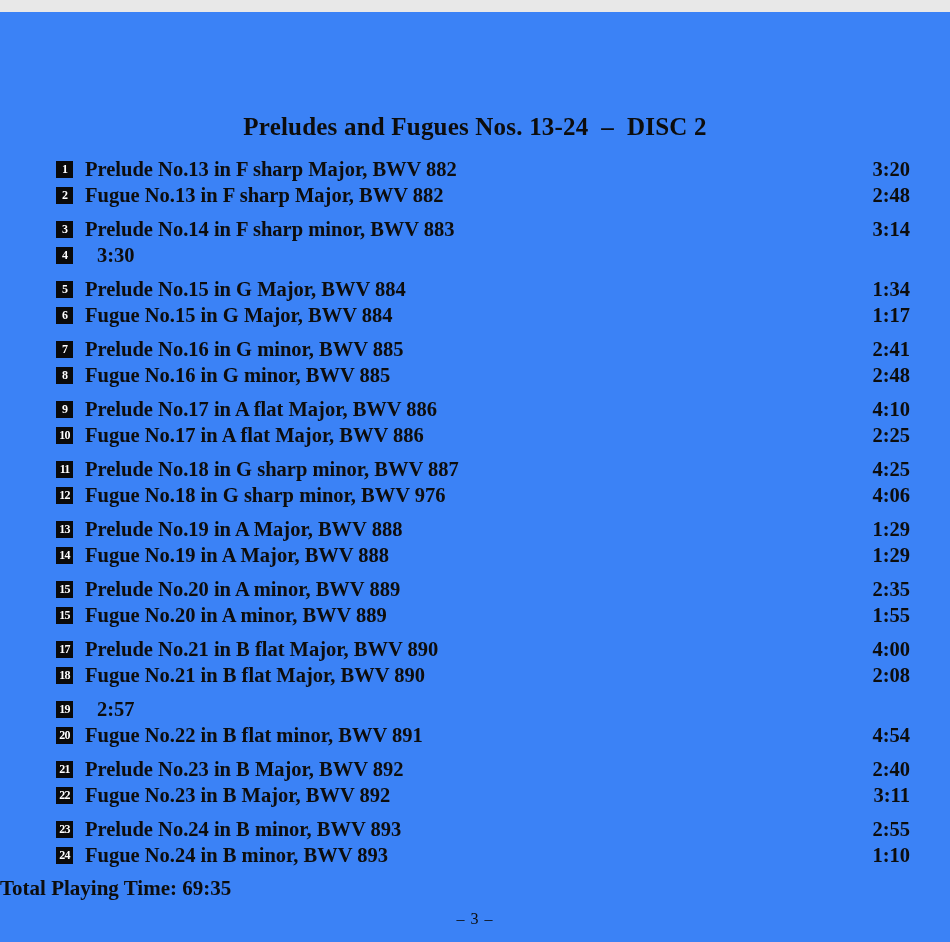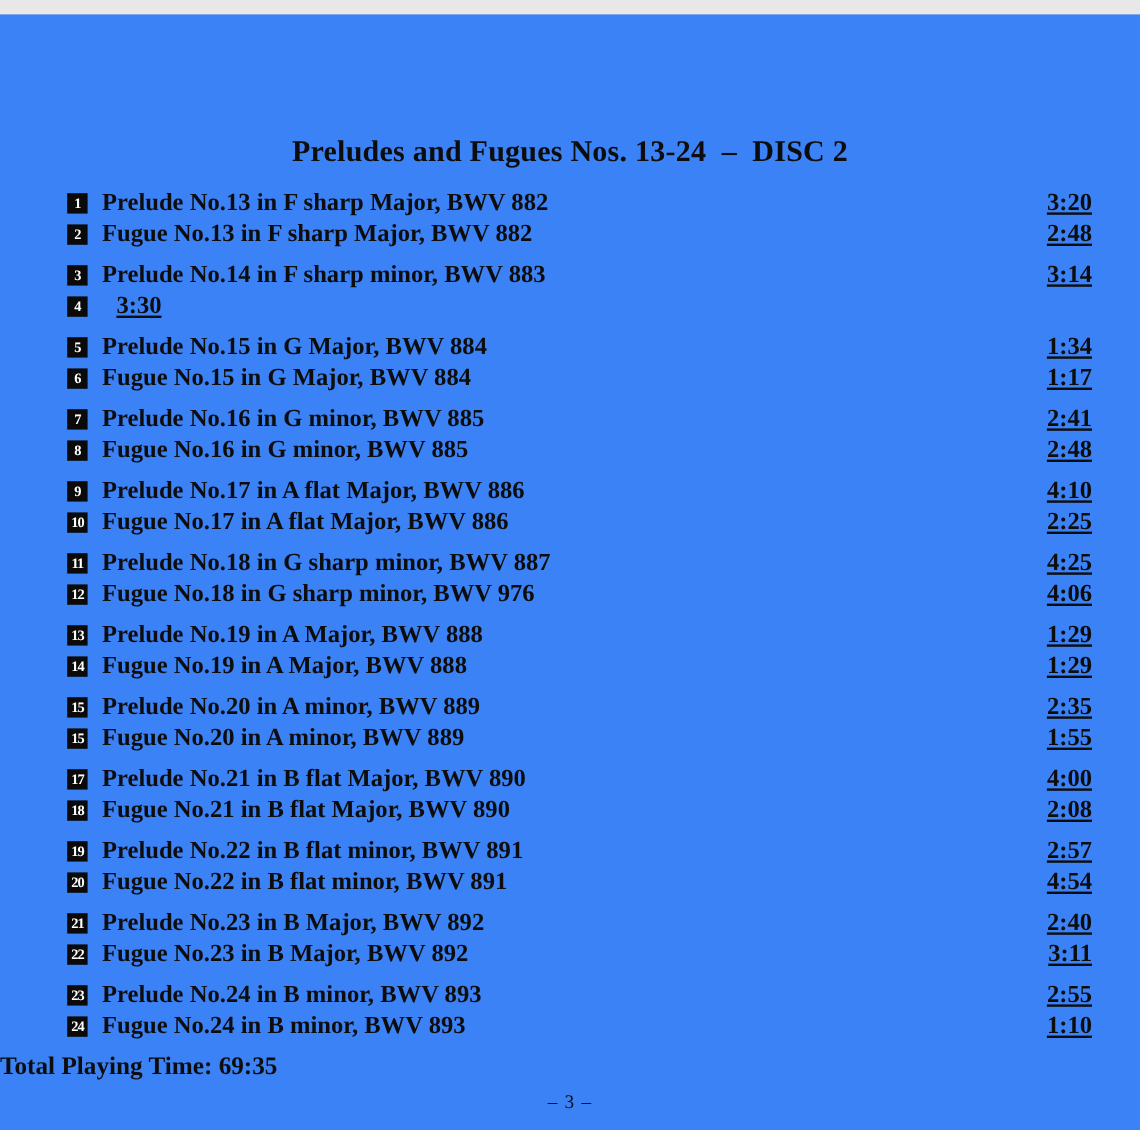--- a/index.html
+++ b/index.html
@@ -41,21 +41,21 @@
     color: #ffffff;
     font-size: 12px;
     line-height: 17px;
     text-align: center;
     letter-spacing: -0.8px;
     margin-right: 12px;
     font-family: "Liberation Serif", serif;
     font-weight: 700;
   }
   .track-title { flex: 1 1 auto; white-space: nowrap; overflow: hidden; }
-  .track-time { flex: none; margin-left: 12px; text-decoration: underline; }
+  .track-time { flex: none; margin-left: 12px; }
   .footer-total {
     text-align: left;
     font-size: 21px;
     margin-top: 7px;
   }
   .page-num {
     text-align: center;
     font-size: 16px;
     font-weight: 400;
     margin-top: 9px;
@@ -172,21 +172,20 @@
         </div>
         <div class="row">
           <span class="badge">18</span>
           <span class="track-title">Fugue No.21 in B flat Major, BWV 890</span>
           <span class="track-time">2:08</span>
         </div>
       </div>
       <div class="pair">
         <div class="row">
           <span class="badge">19</span>
-          <span class="track-title">Prelude No.22 in B flat minor, BWV 891</span>
           <span class="track-time">2:57</span>
         </div>
         <div class="row">
           <span class="badge">20</span>
           <span class="track-title">Fugue No.22 in B flat minor, BWV 891</span>
           <span class="track-time">4:54</span>
         </div>
       </div>
       <div class="pair">
         <div class="row">

